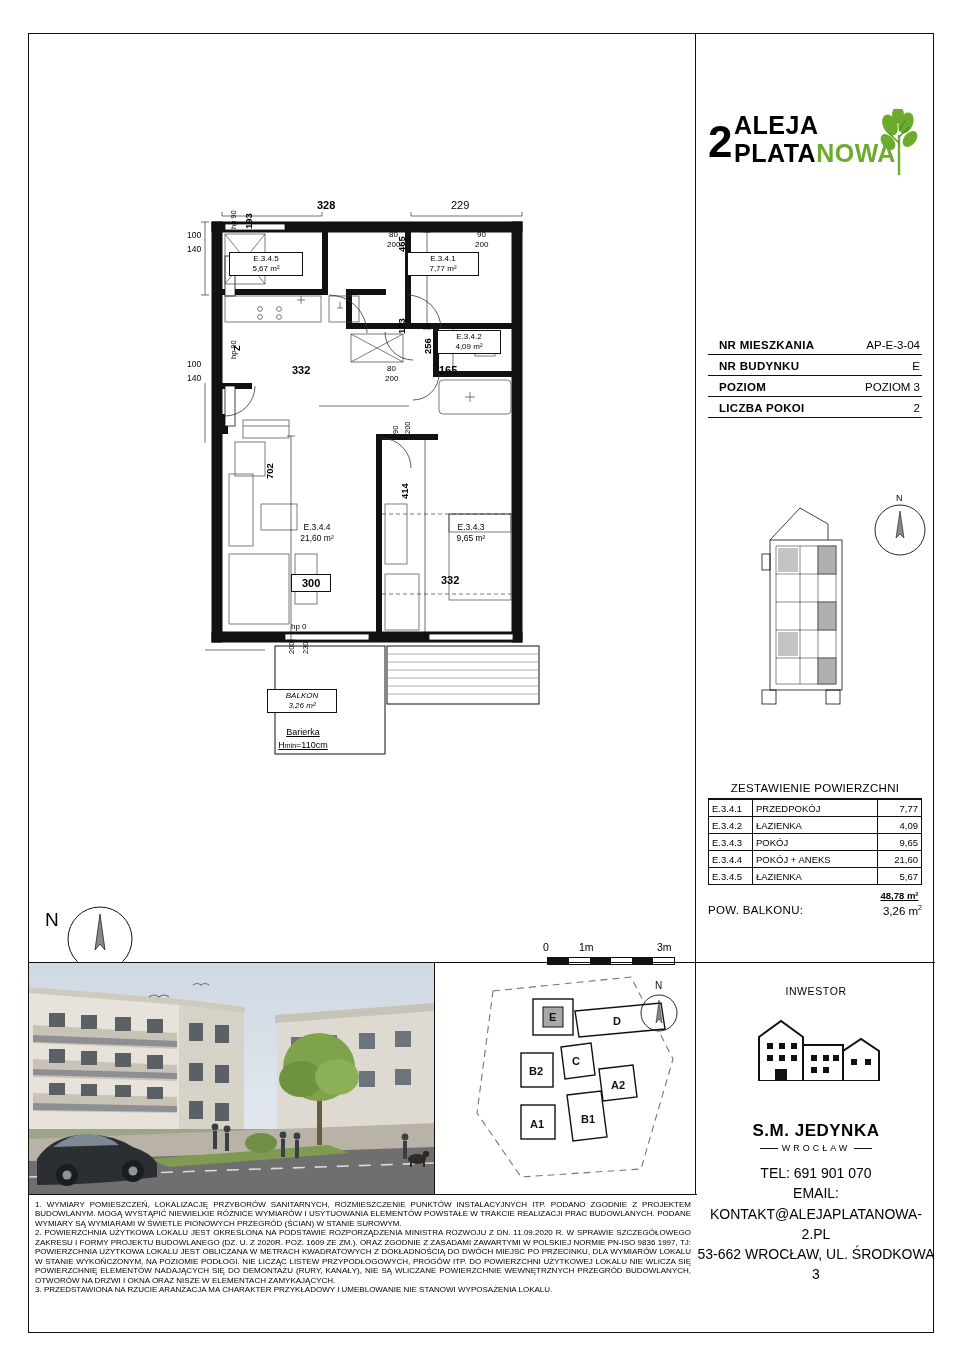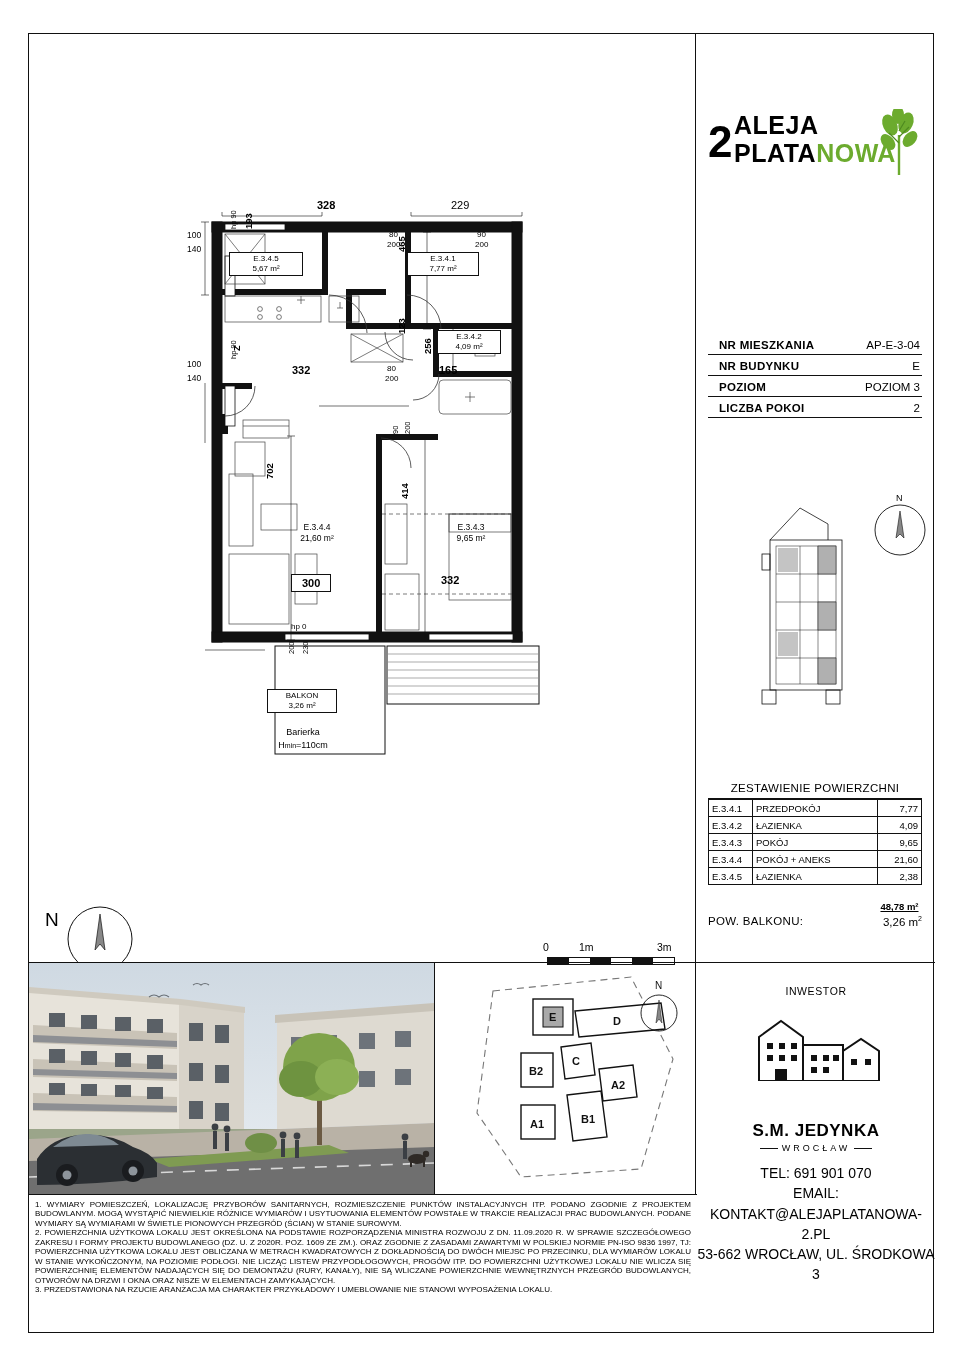--- a/index.html
+++ b/index.html
@@ -28,21 +28,21 @@
   .kp-svg { position:absolute; left:0; top:0; }
   .north-small { position:absolute; left:178px; top:470px; width:52px; height:52px; }
   .north-small .lbl { position:absolute; left:22px; top:-11px; font-size:9px; }
 
   .zest { position:absolute; left:12px; top:748px; width:214px; }
   .zest-title { text-align:center; font-size:11.5px; letter-spacing:0.3px; padding-bottom:4px; border-bottom:1px solid #111; }
   table.zt { width:100%; border-collapse:collapse; font-size:9.5px; }
   table.zt td { border:1px solid #111; padding:2.5px 3px; }
   table.zt td.c1 { width:44px; }
   table.zt td.c3 { text-align:right; width:44px; }
-  table.zt tr.sum td { border:none; border-top:1px solid #111; font-weight:bold; text-align:right; padding-top:16px;text-decoration:underline; }
+  table.zt tr.sum td { border:none; border-top:1px solid #111; font-weight:bold; text-align:right; padding-top:5px;text-decoration:underline; }
   .balkon-row { display:flex; justify-content:space-between; font-size:11.5px; align-items:baseline; }
   .balkon-row .k { letter-spacing:0.3px; }
   sup { font-size:7px; }
 
   
   .plan-area { position:absolute; left:0; top:0; width:668px; height:928px; }
 
   .north-big { position:absolute; left:38px; top:872px; width:66px; height:66px; }
   .north-big .lbl { position:absolute; left:-22px; top:3px; font-size:19px; }
 
@@ -243,25 +243,25 @@
       <div>9,65 m²</div>
     </div>
 
     <div style="position:absolute;left:262px;top:540px;border:1px solid #111;background:#fff;padding:2px 10px;font-size:11px;font-weight:bold;">300</div>
     <div style="position:absolute;left:412px;top:540px;font-size:11px;font-weight:bold;">332</div>
 
     <div style="position:absolute;left:262px;top:588px;font-size:8px;">hp 0</div>
     <div style="position:absolute;left:258px;top:620px;font-size:7.5px;transform:rotate(-90deg);transform-origin:left top;">200</div>
     <div style="position:absolute;left:272px;top:620px;font-size:7.5px;transform:rotate(-90deg);transform-origin:left top;">230</div>
 
-    <div style="position:absolute;left:238px;top:655px;width:70px;text-align:center;font-size:8px;border:1px solid #111;background:#fff;padding:1px 0;line-height:1.25;">
+    <div style="position:absolute;left:238px;top:655px;width:70px;text-align:center;font-size:8px;border:1px solid #111;background:#fff;padding:1px 0;line-height:1.25;font-style:italic;">
       <div>BALKON</div>
       <div>3,26 m²</div>
     </div>
-    <div style="position:absolute;left:222px;top:692px;width:104px;text-align:center;font-size:9px;line-height:1.4;">
+    <div style="position:absolute;left:222px;top:692px;width:104px;text-align:center;font-size:9px;line-height:1.4;text-decoration:underline;">
       <div>Barierka</div>
       <div><span>H</span><span style="font-size:7px;">min</span><span>=110cm</span></div>
     </div>
 
     
     <div class="north-big">
       <svg width="66" height="66">
         <circle cx="33" cy="33" r="32" fill="none" stroke="#111" stroke-width="1"></circle>
         <polygon points="33,8 28,44 33,38 38,44" fill="#888" stroke="#111" stroke-width="0.7"></polygon>
       </svg>
@@ -375,21 +375,21 @@
           <td class="c3">9,65</td>
         </tr>
         <tr>
           <td class="c1">E.3.4.4</td>
           <td>POKÓJ + ANEKS</td>
           <td class="c3">21,60</td>
         </tr>
         <tr>
           <td class="c1">E.3.4.5</td>
           <td>ŁAZIENKA</td>
-          <td class="c3">2,38</td>
+          <td class="c3">5,67</td>
         </tr>
         <tr class="sum">
           <td colspan="3">48,78 m²</td>
         </tr>
       </tbody>
         </table>
       <div class="balkon-row">
         <span class="k">POW. BALKONU:</span>
         <span><span>3,26 m</span><sup>2</sup></span>
       </div>

